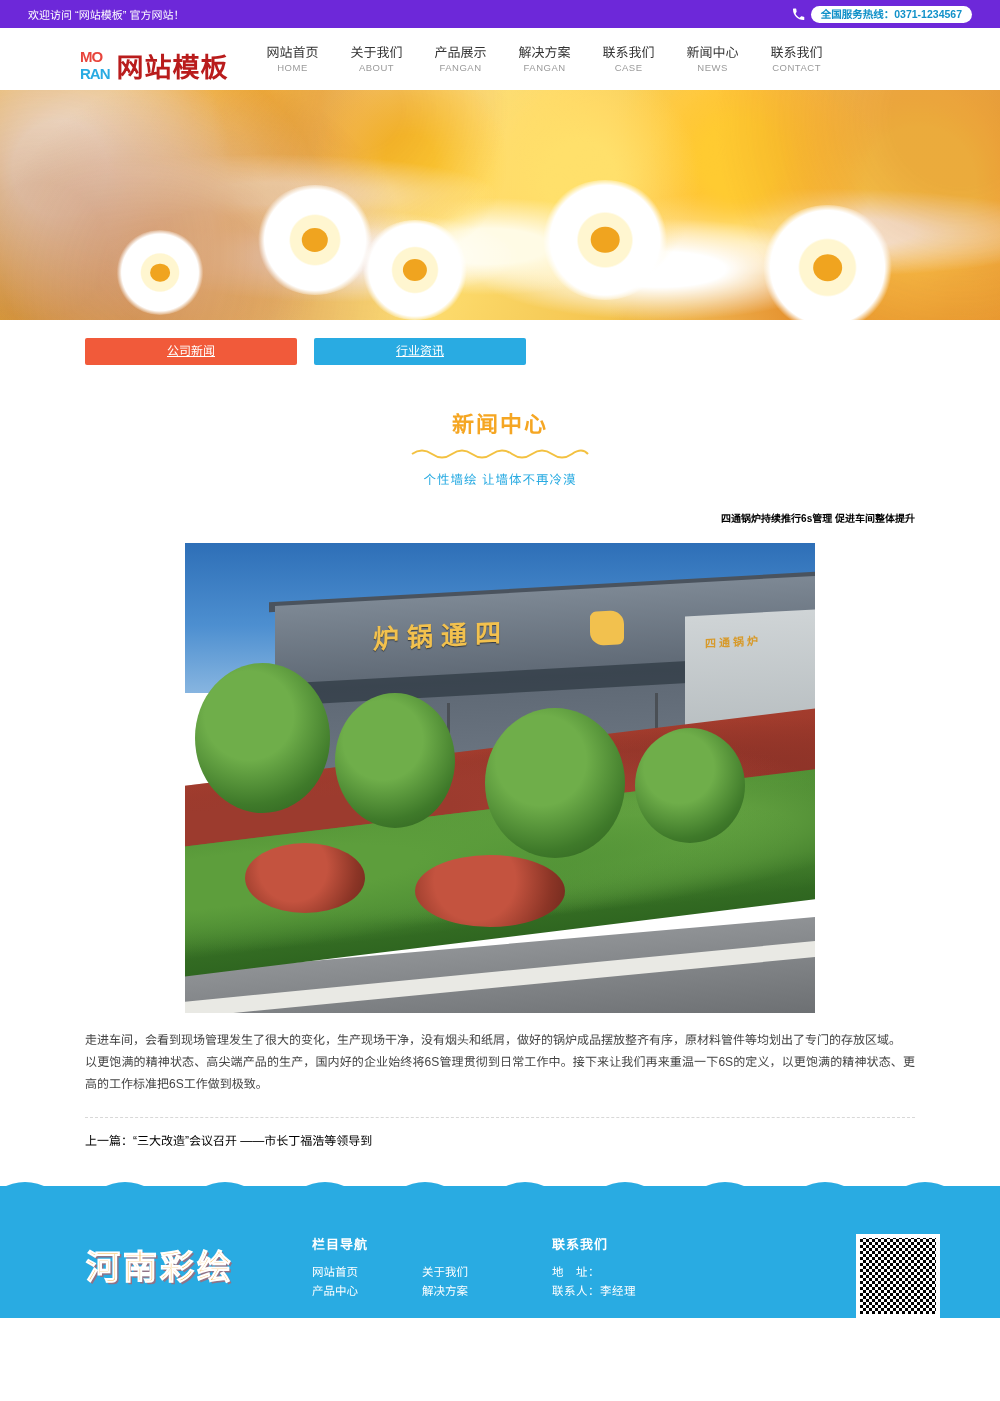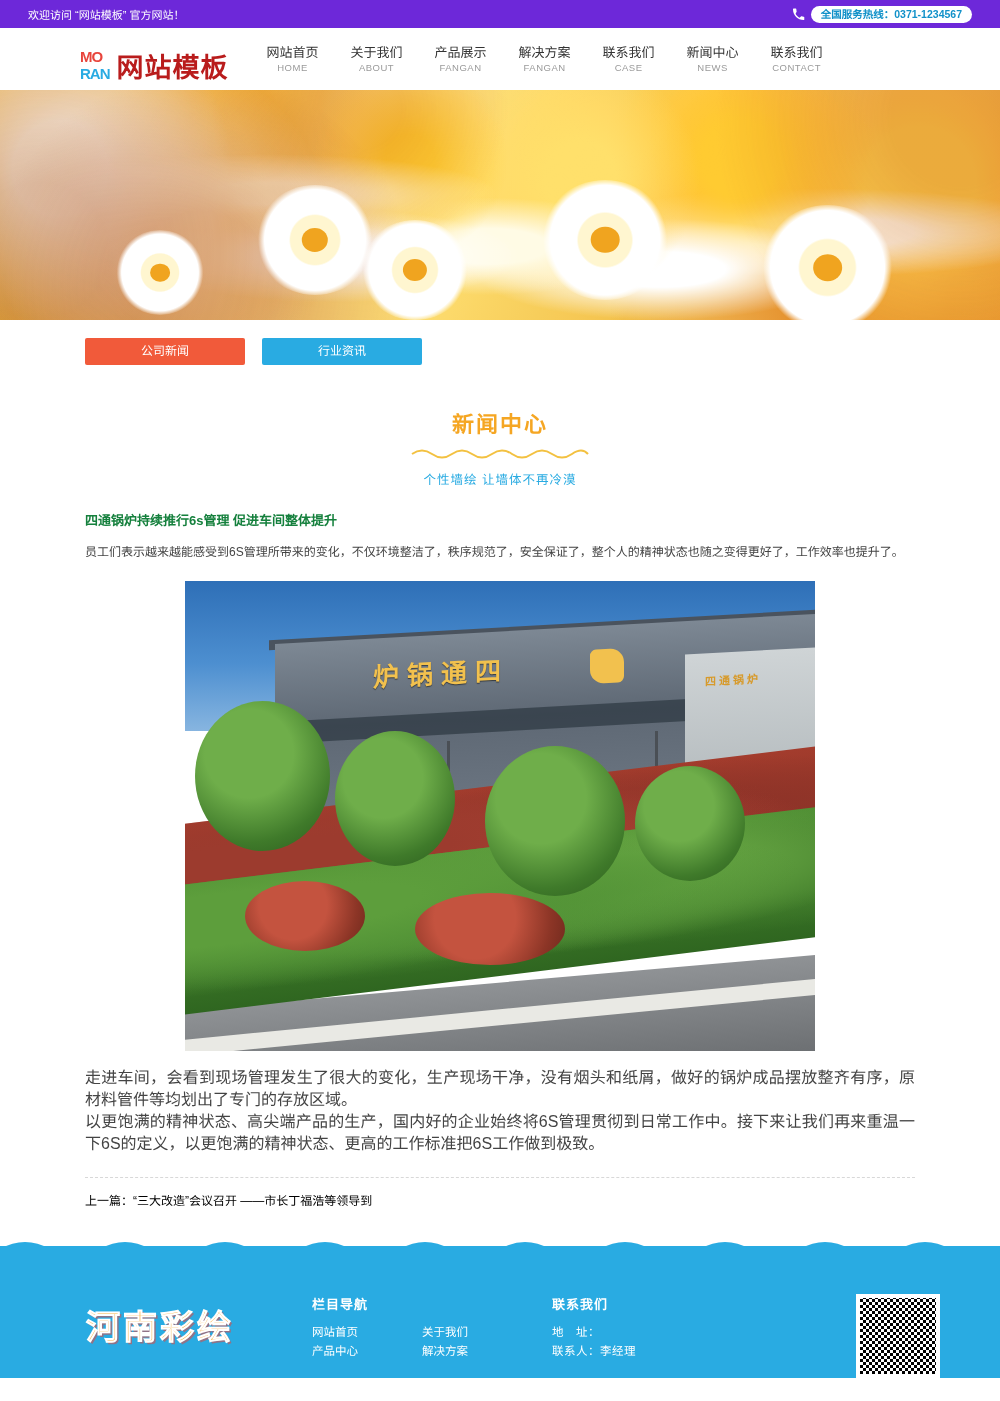--- a/index.html
+++ b/index.html
@@ -117,23 +117,23 @@
   .banner .flower::after {
     content:''; position:absolute; left:50%; top:50%;
     width: 22%; height: 22%; transform: translate(-50%,-50%);
     background: #f0a41f; border-radius: 50%;
   }
 
   
   .tabs-wrap { padding: 18px 0 0 85px; height: 60px; }
   .tabs { display: flex; gap: 17px; }
   .tab {
-    width: 160px; height: 27px; line-height: 27px;
+    width: 212px; height: 27px; line-height: 27px;
     text-align: center; color: #fff; font-size: 12px;
-    border-radius: 2px; cursor: pointer;
+    border-radius: 2px; cursor: pointer; text-decoration: underline;
   }
   .tab.red { background: #f15a3a; }
   .tab.blue { background: #29abe2; }
 
   
   .section { padding: 26px 85px 0 85px; }
   .sec-title {
     text-align: center;
     font-size: 22px;
     font-weight: bold;
@@ -147,24 +147,24 @@
   }
   .sec-deco svg { display:block; }
   .sec-sub {
     text-align: center;
     font-size: 12.5px;
     color: #29abe2;
     margin-top: 8px;
     letter-spacing: 1px;
   }
   .article-title {
-    text-align: left;
-    font-size: 13px;
+    text-align: right;
+    font-size: 10px;
     font-weight: bold;
-    color: #15803d;
+    color: #000000;
     margin-top: 22px;
   }
   .article-body {
     margin-top: 12px;
     font-size: 12px;
     line-height: 22px;
     color: #444;
     text-align: justify;
   }
   .article-body p { text-indent: 0; }
@@ -248,21 +248,21 @@
   .photo .bush-red-round {
     position:absolute; border-radius:50%;
     background: radial-gradient(circle at 40% 35%, #c4533f 0 40%, #8c3526 75%, #6c281c 100%);
   }
   .photo .lightpole {
     position:absolute; width:3px; background:#4a4f55;
   }
 
   .after-text {
     margin-top: 16px;
-    font-size: 16px;
+    font-size: 12px;
     line-height: 22px;
     color: #444;
     text-align: justify;
   }
   .pager {
     margin-top: 22px;
     border-top: 1px dashed #d8d8d8;
     padding-top: 12px;
     font-size: 12px;
     color: #000000;
@@ -396,21 +396,20 @@
   <div class="sec-deco">
     <svg width="180" height="14" viewBox="0 0 180 14">
       <path d="M2 7 Q 12 0, 22 7 T 42 7 T 62 7 T 82 7 T 102 7 T 122 7 T 142 7 T 162 7 T 178 7" fill="none" stroke="#f3c141" stroke-width="2"></path>
     </svg>
   </div>
   <div class="sec-sub">个性墙绘 让墙体不再冷漠</div>
 
   <div class="article-title">四通锅炉持续推行6s管理 促进车间整体提升</div>
 
   <div class="article-body">
-    <p>员工们表示越来越能感受到6S管理所带来的变化，不仅环境整洁了，秩序规范了，安全保证了，整个人的精神状态也随之变得更好了，工作效率也提升了。</p>
   </div>
 
   <div class="photo">
     <div class="sky"></div>
     <div class="bldg-roof"></div>
     <div class="building"></div>
     <div class="bldg-stripe"></div>
     <div class="right-block"></div>
     <div class="sign">炉锅通四</div>
     <div class="logo-badge"></div>

